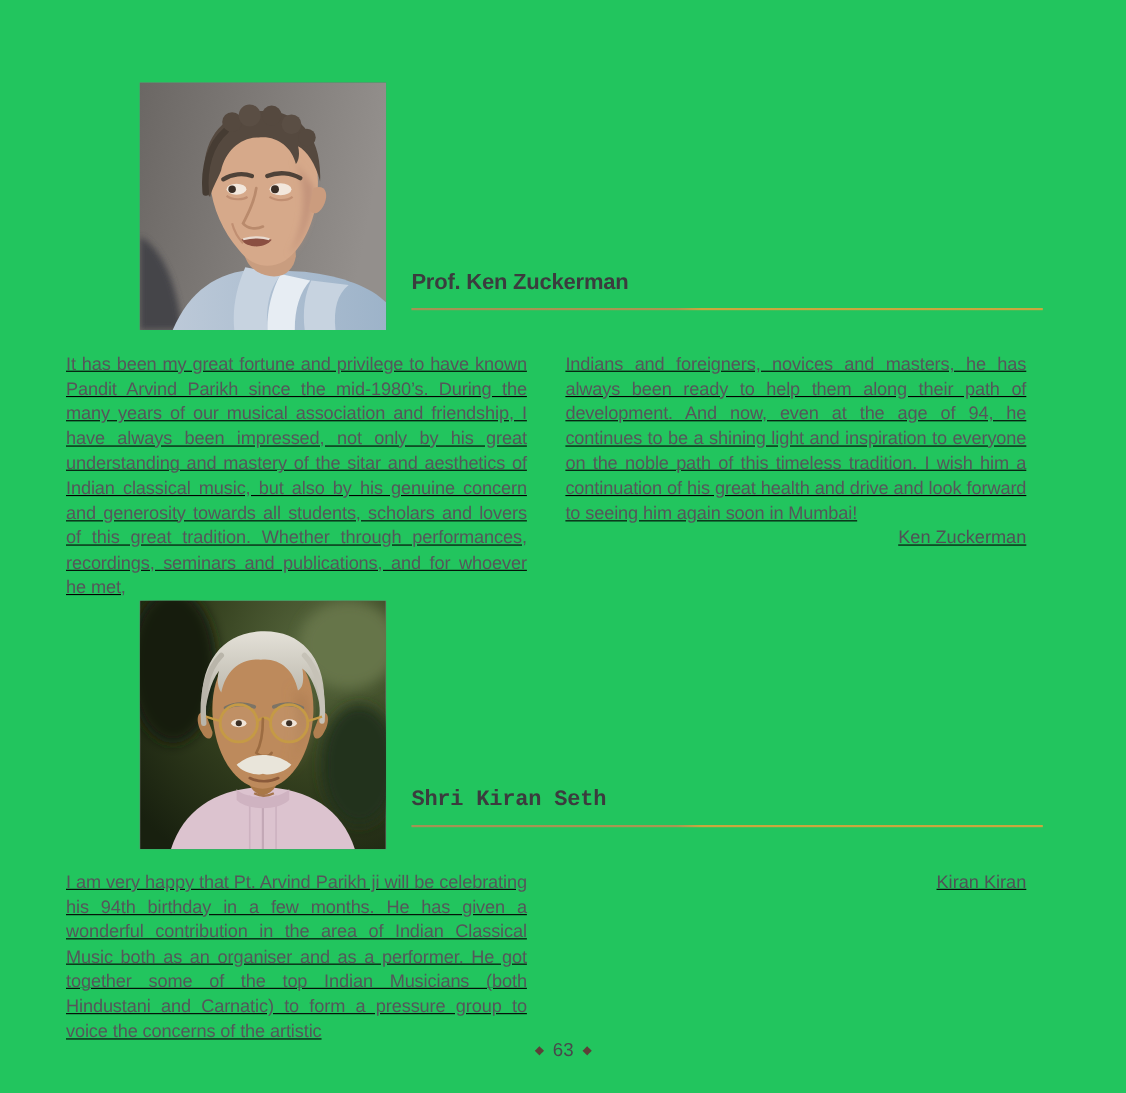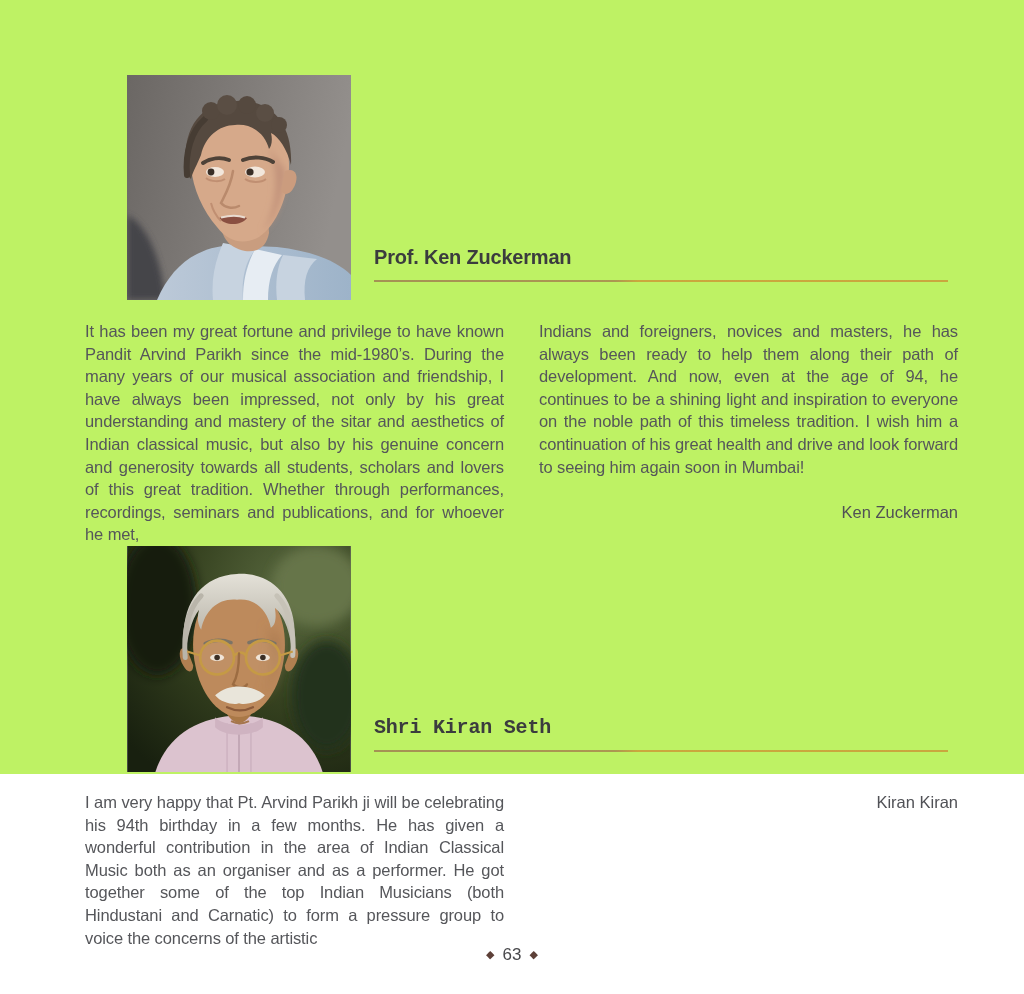--- a/index.html
+++ b/index.html
@@ -2,21 +2,21 @@
 <html><head>
 <meta charset="utf-8">
 <style>
   * { margin: 0; padding: 0; box-sizing: border-box; }
   html, body { background: #ffffff; }
   body {
     width: 1024px; height: 994px;
     font-family: "Liberation Sans", sans-serif;
     position: relative; overflow: hidden;
   }
-  .page { position: relative; width: 1024px; height: 774px; background: #bef264; }
+  .page { position: relative; width: 1024px; height: 994px; background: #22c55e; }
 
   .photo {
     position: absolute; overflow: hidden; background: #777;
   }
   .photo svg { display: block; }
   .photo-1 { left: 127px; top: 75px;  width: 224px; height: 225px; }
   .photo-2 { left: 127px; top: 546px; width: 224px; height: 226px; }
 
   .heading {
     position: absolute; left: 374px;
@@ -27,35 +27,35 @@
   .heading-2 { top: 716px; font-family: Liberation Mono, monospace; }
 
   .rule {
     position: absolute; left: 374px; width: 574px; height: 2px;
     background: linear-gradient(90deg, #a49254 0%, #ab9751 42%, #caa83d 46%, #c9a73e 100%);
   }
   .rule-1 { top: 280px; }
   .rule-2 { top: 750px; }
 
   .columns {
-    position: absolute; left: 85px; width: 873px;
-    display: flex; gap: 35px;
+    position: absolute; left: 60px; width: 873px;
+    display: flex; gap: 35px; text-decoration: underline;
   }
   .columns-1 { top: 320px; }
   .columns-2 { top: 791px; }
   .col { width: 424px; }
   .col p {
     font-size: 16.5px; line-height: 22.6px; color: #55565a;
     text-align: justify; letter-spacing: -0.1px;
   }
   .signature {
     font-size: 16.5px; line-height: 22.6px; color: #505156;
     text-align: right;
   }
-  .sig-gap { margin-top: 23px; }
+  .sig-gap { }
 
   .page-footer {
     position: absolute; left: 0; top: 945px; width: 1024px;
     text-align: center; color: #48484b; font-size: 17px;
     display: flex; justify-content: center; align-items: center; gap: 8px;
   }
   .page-number { display: inline-block; }
   .diamond {
     display: inline-block; font-size: 11px; color: #5d4038;
     transform: translateY(-1px);

